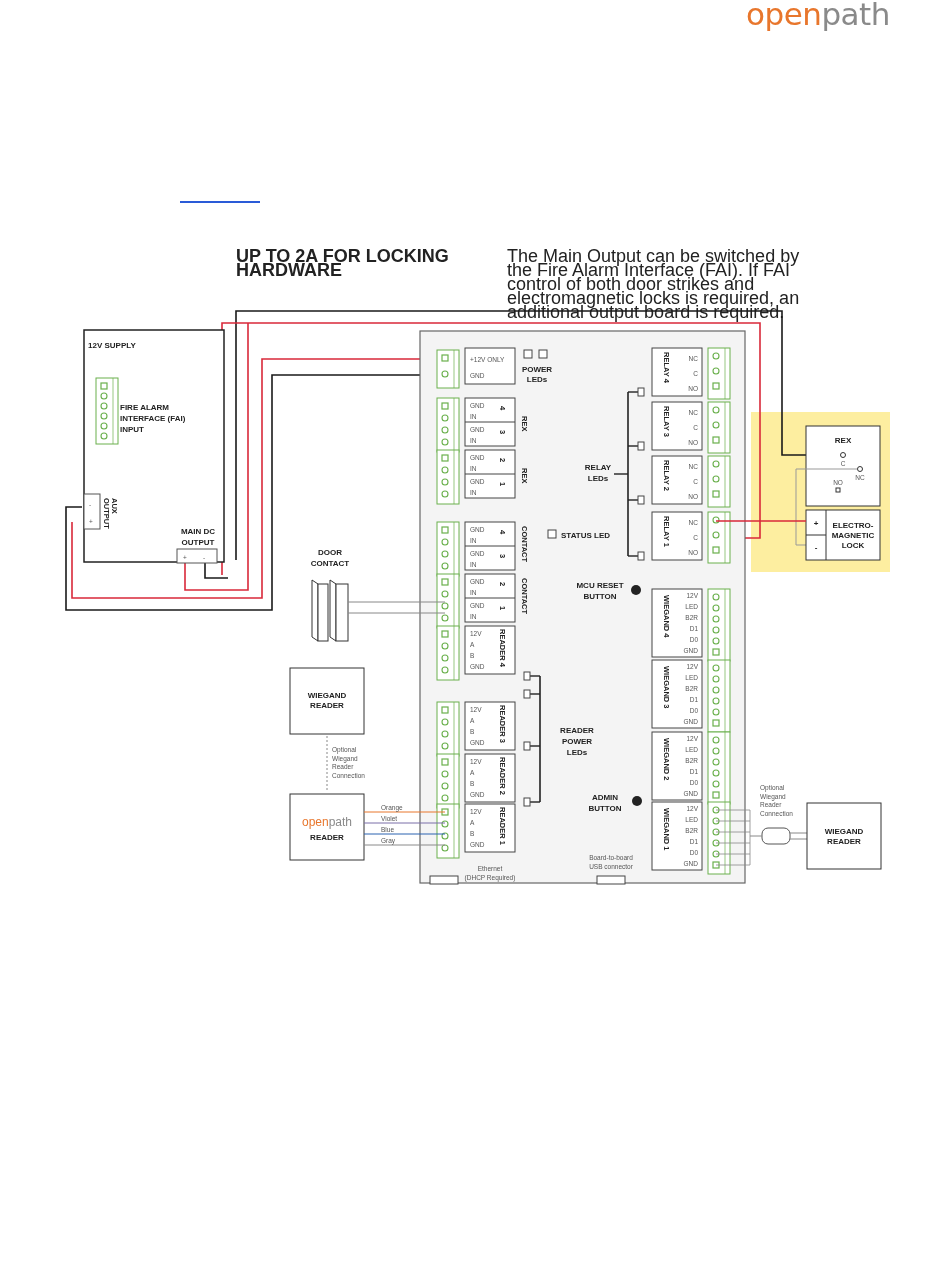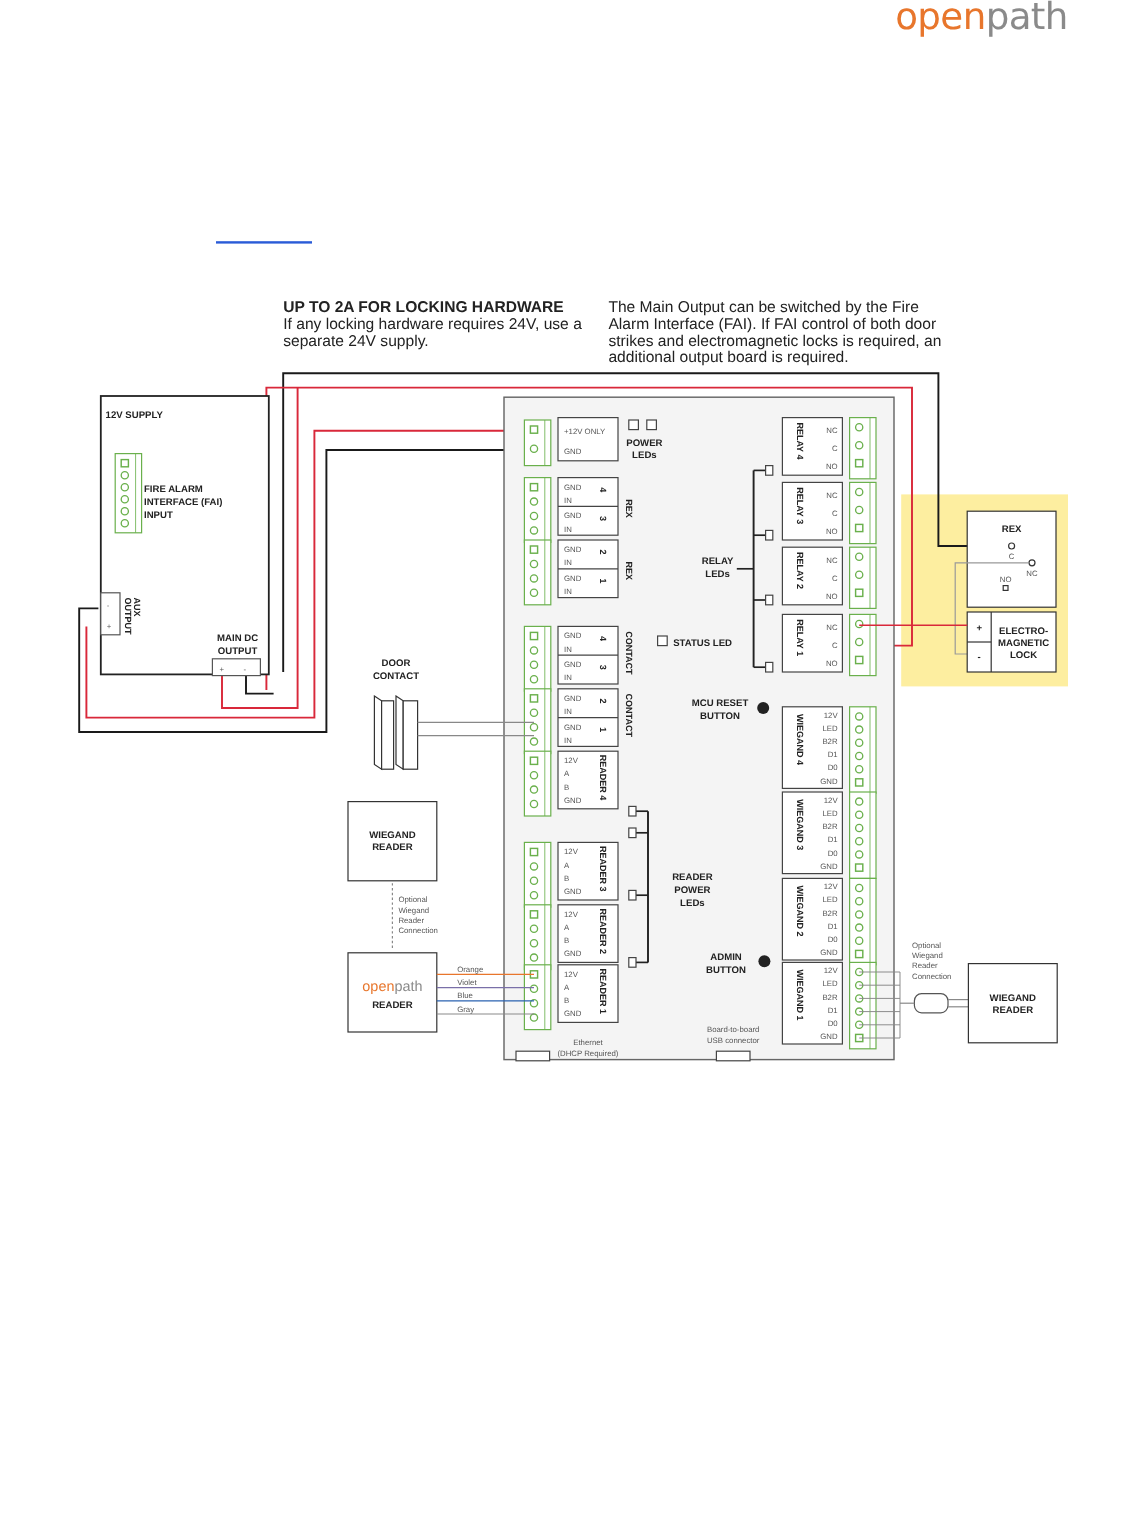--- a/index.html
+++ b/index.html
@@ -1,36 +1,35 @@
 <!DOCTYPE html>
 <html><head>
 <meta charset="utf-8">
 <style>
   html,body{margin:0;padding:0;background:#fff;}
   body{width:950px;height:1267px;position:relative;overflow:hidden;font-family:"Liberation Sans",sans-serif;color:#222;}
   .logo{position:absolute;left:746px;top:-4px;font-family:"DejaVu Sans",sans-serif;font-size:31px;letter-spacing:-0.5px;}
   .logo .a{color:#e8762c;} .logo .b{color:#8a8a8a;}
   .link-underline{position:absolute;left:180px;top:201px;width:80px;height:2px;background:#2a5bd7;}
-  .note{position:absolute;font-size:13px;line-height:14px;color:#222;}
+  .note{position:absolute;font-size:18px;line-height:14px;color:#222;}
   .note b{font-weight:bold;display:block;}
   svg{position:absolute;left:0;top:0;}
   text{font-family:"Liberation Sans",sans-serif;fill:#222;}
   .lbl{font-size:6.5px;fill:#555;}
   .hdr{font-size:8px;font-weight:bold;fill:#222;}
   .vt{font-size:7.5px;font-weight:bold;}
 </style>
 </head>
 <body>
 
 <div class="logo"><span class="a">open</span><span class="b">path</span></div>
 <div class="link-underline"></div>
 
 <div class="note" style="left:236px;top:249px;width:250px;">
   <b>UP TO 2A FOR LOCKING HARDWARE</b>
-  <span>If any locking hardware requires 24V, use a separate 24V supply.</span>
 </div>
 <div class="note" style="left:507px;top:249px;width:295px;">The Main Output can be switched by the Fire Alarm Interface (FAI). If FAI control of both door strikes and electromagnetic locks is required, an additional output board is required.</div>
 
 <svg id="diagram" width="950" height="1267">
     <rect x="751" y="412" width="139" height="160" fill="#fdeea0"></rect>
     <polyline points="236,560 236,311 782,311 782,455 830,455" fill="none" stroke="#1a1a1a" stroke-width="1.6"></polyline>
     <polyline points="222,575 222,323 760,323 760,538 720,538" fill="none" stroke="#d9283a" stroke-width="1.6"></polyline>
     <polyline points="185,560 185,590 248,590 248,323" fill="none" stroke="#d9283a" stroke-width="1.6"></polyline>
     <polyline points="205,560 205,578 228,578" fill="none" stroke="#1a1a1a" stroke-width="1.6"></polyline>
     <polyline points="72,522 72,598 262,598 262,359 448,359" fill="none" stroke="#d9283a" stroke-width="1.6"></polyline>

